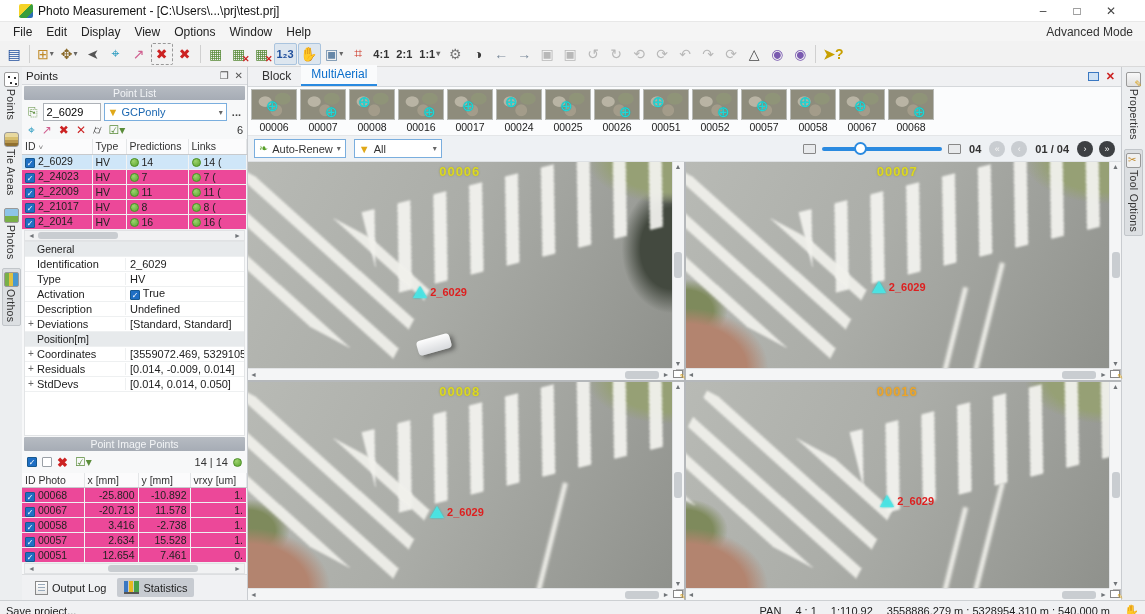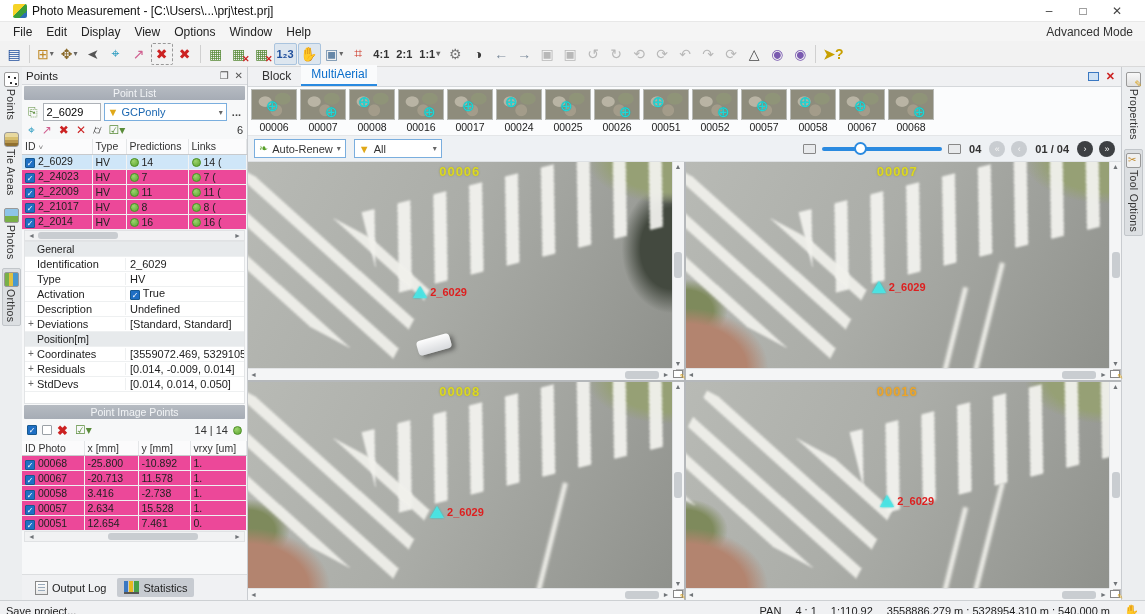--- a/index.html
+++ b/index.html
@@ -1,20 +1,20 @@
 <!DOCTYPE html>
 <html><head>
 <meta charset="utf-8">
 <style>
   * { margin:0; padding:0; box-sizing:border-box; }
   html,body { width:1145px; height:614px; overflow:hidden; }
   body { font-family:"Liberation Sans", sans-serif; font-size:11px; color:#222; background:#f0f0f0; }
 
   
-  .titlebar { height:22px; background:#fff; display:flex; align-items:center; padding:0 11px; border-bottom:1px solid #e8e8e8; }
+  .titlebar { height:22px; background:#fff; display:flex; align-items:center; padding:0 17px; border-bottom:1px solid #e8e8e8; }
   .app-icon { width:14px; height:14px; margin:0 5px 0 2px; background:linear-gradient(135deg,#f5d327 0 45%,#3a9e3a 45% 75%,#2c6fb3 75%); border-radius:2px; }
   .title-text { font-size:12px; color:#111; }
   .win-controls { margin-left:auto; display:flex; }
   .win-btn { width:34px; height:20px; display:flex; align-items:center; justify-content:center; font-size:12px; color:#444; cursor:default; }
 
   .menubar { height:19px; background:#f5f5f5; display:flex; align-items:center; padding:0 6px; }
   .menu-item { padding:1px 7px; font-size:12px; color:#222;text-align:center; }
   .mode-label { margin-left:auto; font-size:12px; color:#333; padding-right:6px; }
 
   .toolbar { height:26px; background:#f2f2f2; display:flex; align-items:center; padding:0 3px; border-bottom:1px solid #d9d9d9; gap:1px; }
@@ -54,40 +54,40 @@
   .combo .cv { flex:1; }
   .funnel { color:#e0a818; font-size:11px; }
   .dots-btn { font-weight:bold; color:#444; padding:0 2px; }
   .mini-tool { font-size:12px; color:#777; padding:0 2px; }
   .count-right { margin-left:auto; color:#333; }
 
   table.grid { border-collapse:collapse; width:100%; background:#ec4899; table-layout:fixed; }
   table.grid th { font-weight:normal; text-align:left; font-size:10.5px; color:#333; border-bottom:1px solid #c8cacd; border-right:1px solid #e4e6e8; padding:1px 3px; background:#fbfbfc; height:15px; }
   table.grid td { font-size:10.5px; border-bottom:1px solid #eef0f1; border-right:1px solid #f2f3f4; padding:0 3px; height:15px; white-space:nowrap; overflow:hidden; }
   tr.sel-row td { background:#cfe6f8; }
-  .num { }
+  .num { text-align:right; }
   .cb { display:inline-block; width:10px; height:10px; background:#1f6fc4; border:1px solid #18598f; border-radius:1px; color:#fff; font-size:8px; line-height:9px; text-align:center; vertical-align:-1px; }
   .cb.off { background:#fff; border-color:#9aa0a6; }
   .dot { display:inline-block; width:9px; height:9px; border-radius:50%; background:radial-gradient(circle at 35% 30%,#9ed46e,#5aa52e); border:1px solid #4d8f27; vertical-align:-1px; }
   .hscroll { height:11px; background:#f1f2f3; border:1px solid #e0e2e4; display:flex; align-items:center; margin:0 2px; }
   .hscroll .thumbpc { height:7px; background:#c9cdd1; border-radius:3px; }
   .sarrow { font-size:7px; color:#707478; padding:0 3px; }
 
   .details { flex:1; overflow:hidden; display:flex; background:#fff; margin:0 2px; border:1px solid #e2e4e6; }
   .details-rows { flex:1; }
   .drow { display:flex; height:15px; align-items:center; border-bottom:1px solid #eef0f1; }
   .drow .exp { width:12px; text-align:center; color:#666; font-size:10px; }
   .drow .dlabel { width:88px; color:#222; }
   .drow .dval { flex:1; border-left:1px solid #eef0f1; padding-left:4px; white-space:nowrap; overflow:hidden; }
   .drow.section { background:#e7eaec; font-size:10.5px; }
   .drow.section .dlabel { width:auto; }
 
   .ip-tools { display:flex; align-items:center; gap:5px; padding:3px 5px; }
   .red-x { color:#cc2222; font-weight:bold; font-size:13px; }
-  .bottom-tabs { height:26px; display:flex; align-items:center; gap:4px; padding:2px 6px; background:#f0f1f3; border-top:1px solid #dcdee0;margin-top:32px; }
+  .bottom-tabs { height:26px; display:flex; align-items:center; gap:4px; padding:2px 6px; background:#f0f1f3; border-top:1px solid #dcdee0; }
   .btab { display:flex; align-items:center; gap:4px; padding:3px 7px; border-radius:2px; font-size:11px; color:#222; }
   .btab.sel { background:#c7cbd1; }
   .doc-ico { width:13px; height:14px; background:linear-gradient(#fdfdfd,#e8e8e8); border:1px solid #888; position:relative; }
   .doc-ico::after { content:""; position:absolute; left:2px; top:2px; right:2px; height:8px; background:repeating-linear-gradient(#9ab 0 1px,transparent 1px 3px); }
   .stat-ico { width:15px; height:13px; background:linear-gradient(90deg,#3a78c2 0 4px,transparent 4px 5px,#e8b820 5px 9px,transparent 9px 10px,#48a048 10px 14px); border-bottom:2px solid #555; }
 
   
   .center { flex:1; display:flex; flex-direction:column; background:#fafbfc; border-right:1px solid #c9ccd0; min-width:0; }
   .doc-tabs { height:20px; display:flex; align-items:flex-end; background:#f0f1f3; border-bottom:1px solid #d5d8db; padding-left:4px; }
   .doc-tab { padding:2px 10px 3px; font-size:12px; color:#333; }

